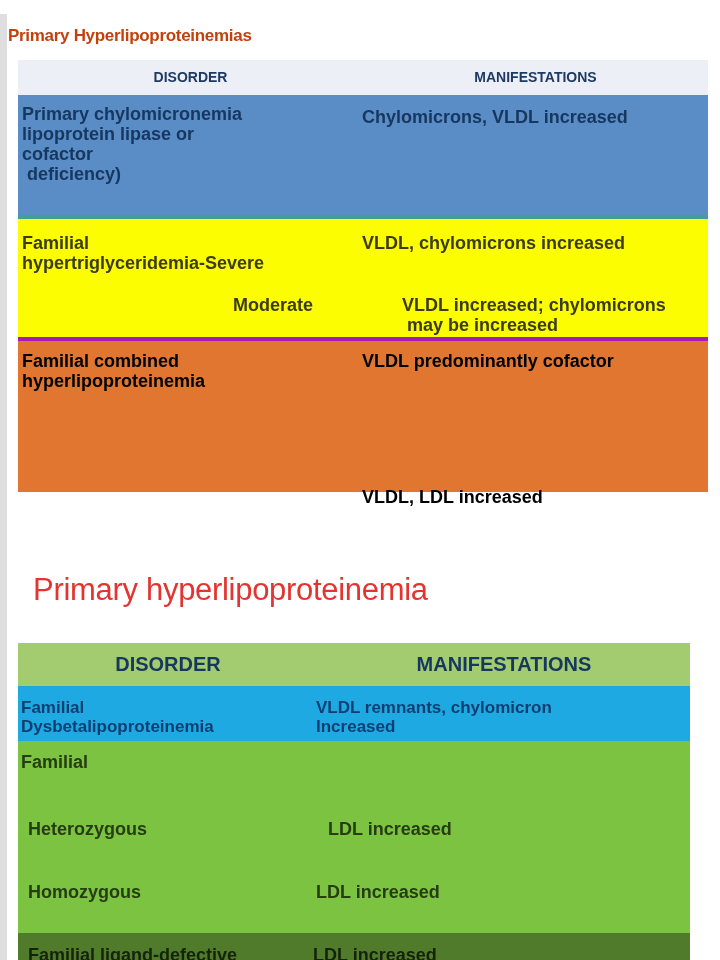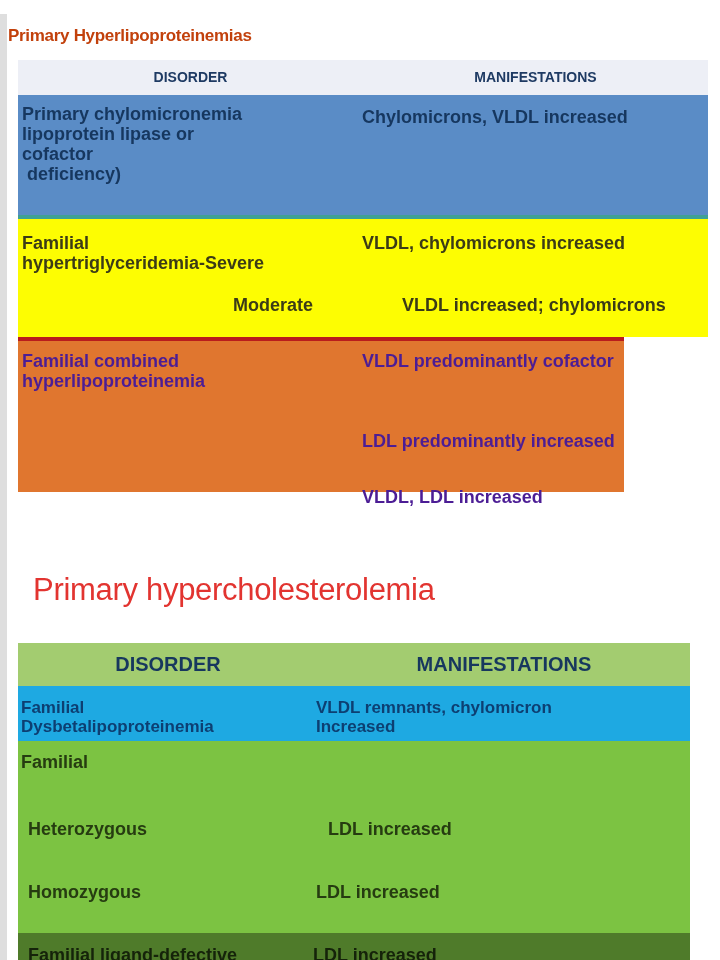--- a/index.html
+++ b/index.html
@@ -43,23 +43,23 @@
     position: absolute; left: 0; top: 155px; width: 690px; height: 122px;
     background: #fdfd02; border-top: 4px solid #3fa195;
     color: #3b3b17; font-size: 18px; line-height: 20px;
   }
   .t1-yellow .d1 { position: absolute; left: 4px; top: 14px; }
   .t1-yellow .m1 { position: absolute; left: 344px; top: 14px; }
   .t1-yellow .d2 { position: absolute; left: 195px; top: 76px; width: 100px; text-align: right; }
   .t1-yellow .m2 { position: absolute; left: 344px; top: 76px; margin-left: 40px; }
 
   .t1-orange {
-    position: absolute; left: 0; top: 277px; width: 606px; height: 155px;
-    background: #e0762f; border-top: 4px solid #b91c1c;
-    color: #4c1d95; font-size: 18px; line-height: 20px;
+    position: absolute; left: 0; top: 277px; width: 690px; height: 155px;
+    background: #e0762f; border-top: 4px solid #a21caf;
+    color: #000000; font-size: 18px; line-height: 20px;
   }
   .t1-orange .dcol { position: absolute; left: 4px; top: 10px; }
   .t1-orange .m0 { position: absolute; left: 344px; top: 10px; }
   .t1-orange .m1 { position: absolute; left: 344px; top: 90px; }
   .t1-orange .m2 { position: absolute; left: 344px; top: 126px; margin-top: 20px; }
 
   
   .title2 {
     position: absolute; left: 33px; top: 572px;
     font-size: 31px; font-weight: 400; letter-spacing: -0.3px; color: #e23430;
@@ -127,35 +127,35 @@
       <div class="d1">
         <span class="line">Familial</span>
         <span class="line">hypertriglyceridemia-Severe</span>
       </div>
       <div class="m1">
         <span class="line">VLDL, chylomicrons increased</span>
       </div>
       <div class="d2">Moderate</div>
       <div class="m2">
         <span class="line">VLDL increased; chylomicrons</span>
+        <span class="line"> may be increased</span>
       </div>
     </div>
 
     <div class="t1-orange">
       <div class="dcol">
         <span class="line">Familial combined</span>
         <span class="line">hyperlipoproteinemia</span>
       </div>
       <div class="m0 line">VLDL predominantly cofactor</div>
-      <div class="m1 line">LDL predominantly increased</div>
       <div class="m2 line">VLDL, LDL increased</div>
     </div>
   </div>
 
-  <div class="title2">Primary hypercholesterolemia</div>
+  <div class="title2">Primary hyperlipoproteinemia</div>
 
   <div class="table2">
     <div class="t2-header">
       <span class="hcell left">DISORDER</span>
       <span class="hcell right">MANIFESTATIONS</span>
     </div>
 
     <div class="t2-cyan">
       <div class="dcol">
         <span class="line">Familial</span>

